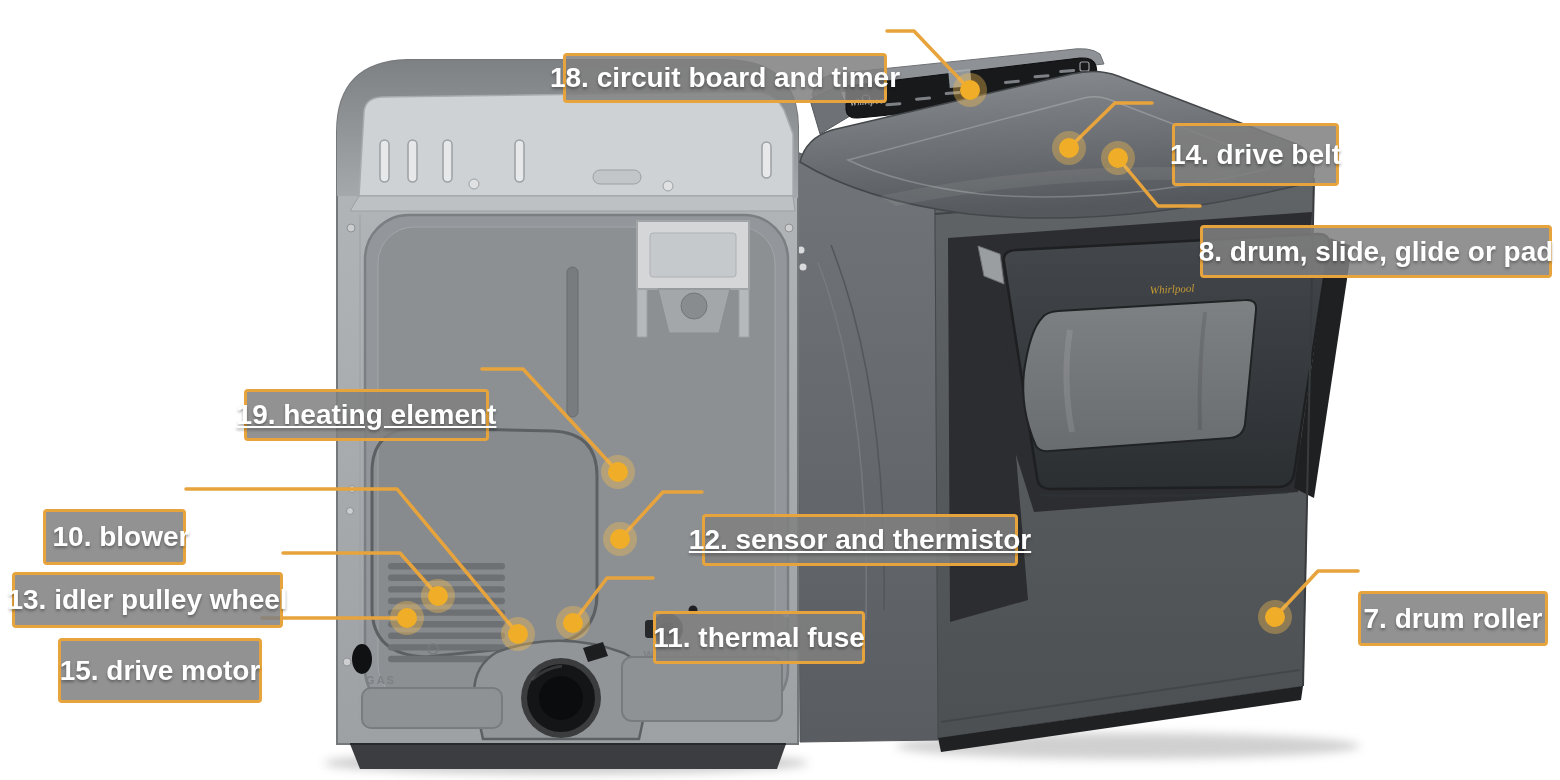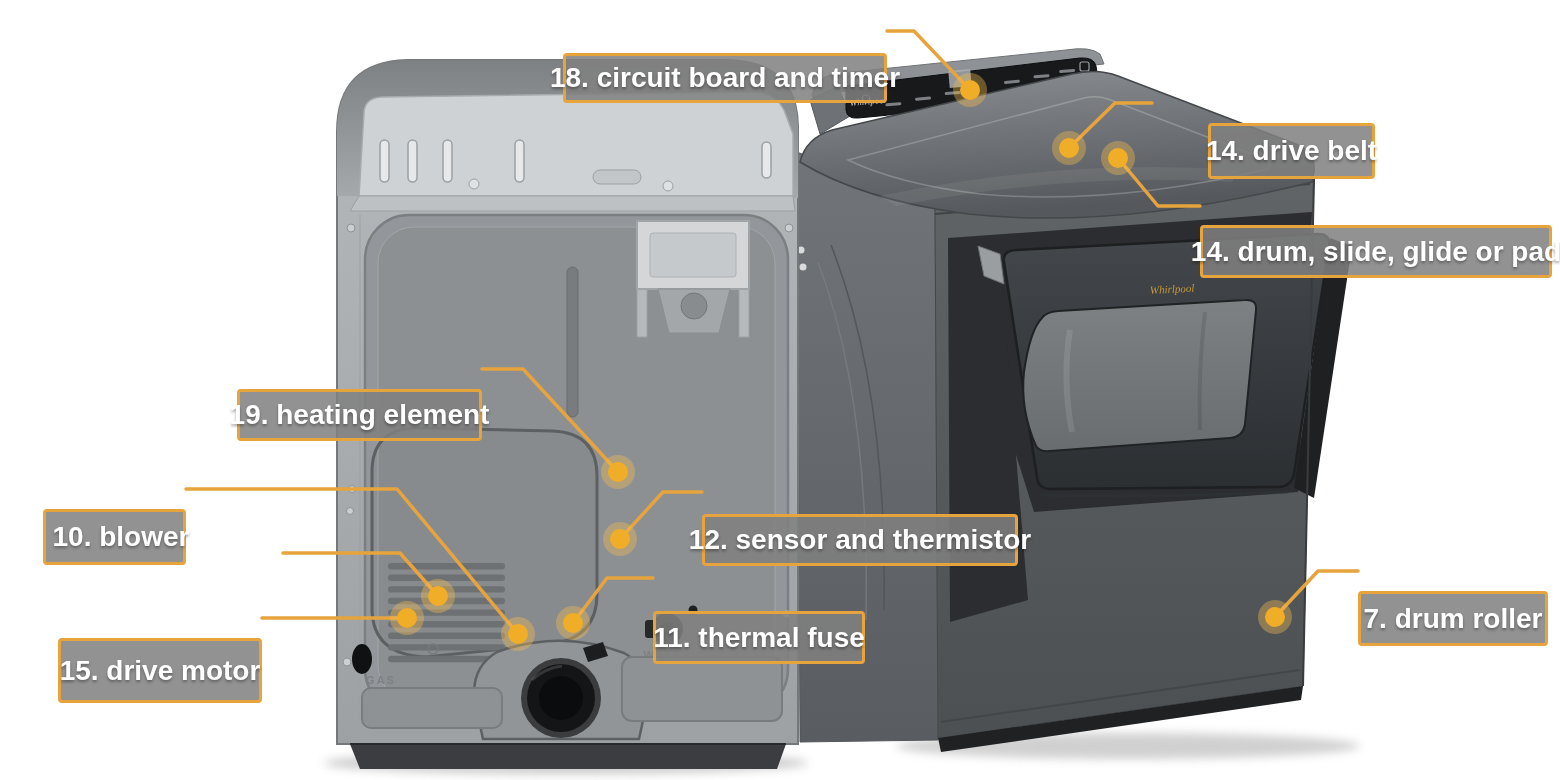--- a/index.html
+++ b/index.html
@@ -239,21 +239,22 @@
       <circle cx="970" cy="90" r="17" class="dot-halo"></circle>
       <circle cx="970" cy="90" r="10" class="dot-core"></circle>
       <polyline points="482,369 523,369 618,472" class="leader"></polyline>
       <circle cx="618" cy="472" r="17" class="dot-halo"></circle>
       <circle cx="618" cy="472" r="10" class="dot-core"></circle>
     </svg>
 
   <div id="callout-layer">
       <div class="callout-label" style="left: 43px; top: 461px; width: 143px; height: 56px; padding-left: 23px;">10. blower</div>
       <div class="callout-label" style="left: 653px; top: 563px; width: 212px; height: 53px;">11. thermal fuse</div>
-      <div class="callout-label" style="left: 702px; top: 466px; width: 316px; height: 52px;">12. sensor and thermistor</div>
-      <div class="callout-label" style="left: 1208px; top: 75px; width: 167px; height: 56px;">14. drive belt</div>
+      <div class="callout-label" style="left: 702px; top: 466px; width: 316px; height: 52px; text-decoration: underline;">12. sensor and thermistor</div>
+      <div class="callout-label" style="left: 12px; top: 524px; width: 271px; height: 56px;">13. idler pulley wheel</div>
+      <div class="callout-label" style="left: 1172px; top: 75px; width: 167px; height: 63px;">14. drive belt</div>
       <div class="callout-label" style="left: 58px; top: 590px; width: 204px; height: 65px;">15. drive motor</div>
-      <div class="callout-label" style="left: 1200px; top: 177px; width: 352px; height: 53px;">14. drum, slide, glide or pad</div>
+      <div class="callout-label" style="left: 1200px; top: 177px; width: 352px; height: 53px;">8. drum, slide, glide or pad</div>
       <div class="callout-label" style="left: 1358px; top: 543px; width: 190px; height: 55px;">7. drum roller</div>
       <div class="callout-label" style="left: 563px; top: 5px; width: 324px; height: 50px;">18. circuit board and timer</div>
-      <div class="callout-label" style="left: 237px; top: 341px; width: 245px; height: 52px;">19. heating element</div>
+      <div class="callout-label" style="left: 244px; top: 341px; width: 245px; height: 52px; text-decoration: underline;">19. heating element</div>
     </div>
 </div>
 
 </body></html>

